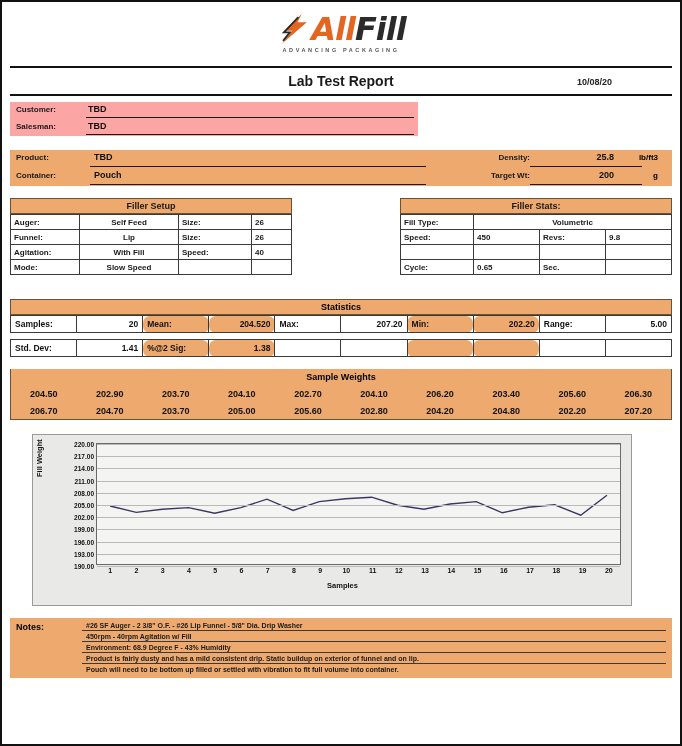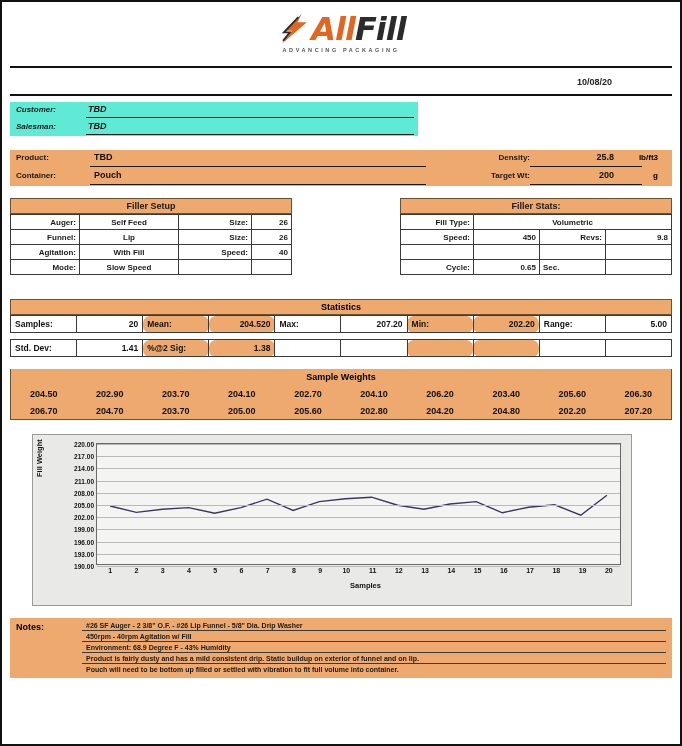--- a/index.html
+++ b/index.html
@@ -112,23 +112,22 @@
     font-weight: bold;
     color: #111;
     white-space: nowrap;
   }
 
   
   .cust-block {
     margin-top: 6px;
     height: 34px;
     position: relative;
-    background: #5eead4;
+    background: #fca5a5;
     width: 408px;
-    font-style: italic;
   }
   .cust-row {
     position: relative;
     height: 17px;
   }
   .cust-lbl {
     position: absolute;
     left: 6px;
     top: 3px;
   }
@@ -192,21 +191,21 @@
   }
   table.grid td {
     border: 1px solid #3a3a3a;
     height: 14px;
     font-size: 8px;
     font-weight: bold;
     color: #1a1a1a;
     padding: 0 3px;
     background: #fff;
   }
-  td.r { text-align: right; }
+  td.r { }
   td.c { text-align: center; margin-top: 32px; }
   td.blank { border: 1px solid #3a3a3a; background: #fff; }
 
   
   .stats-head {
     margin-top: 24px;
     background: #eda96e;
     border: 1px solid #6b5232;
     text-align: center;
     font-size: 9px;
@@ -311,21 +310,21 @@
     position: absolute;
     top: 100%;
     margin-top: 3px;
     font-size: 7px;
     font-weight: bold;
     color: #111;
     transform: translateX(-50%);
   }
   .chart-xlabel {
     position: absolute;
-    left: 70px;
+    left: 47px;
     width: 525px;
     top: 146px;
     text-align: center;
     font-size: 7.5px;
     font-weight: bold;
     color: #111;
   }
 
   
   .notes {
@@ -367,20 +366,21 @@
           <path d="M26 6 L9 24 L16 24 L8 34" fill="none" stroke="#2b2b2b" stroke-width="2.2"></path>
         </svg>
         <span class="logo-all">All</span>
             <span class="logo-fill">Fill</span>
       </div>
       <div class="logo-tag">ADVANCING PACKAGING</div>
     </div>
   </div>
 
   <div class="title-band">
+    <div class="title-text">Lab Test Report</div>
     <div class="title-date">10/08/20</div>
   </div>
 
   <div class="cust-block">
     <div class="cust-row">
       <span class="lbl cust-lbl">Customer:</span>
       <span class="val cust-val">TBD</span>
       <span class="cust-underline"></span>
     </div>
     <div class="cust-row">

